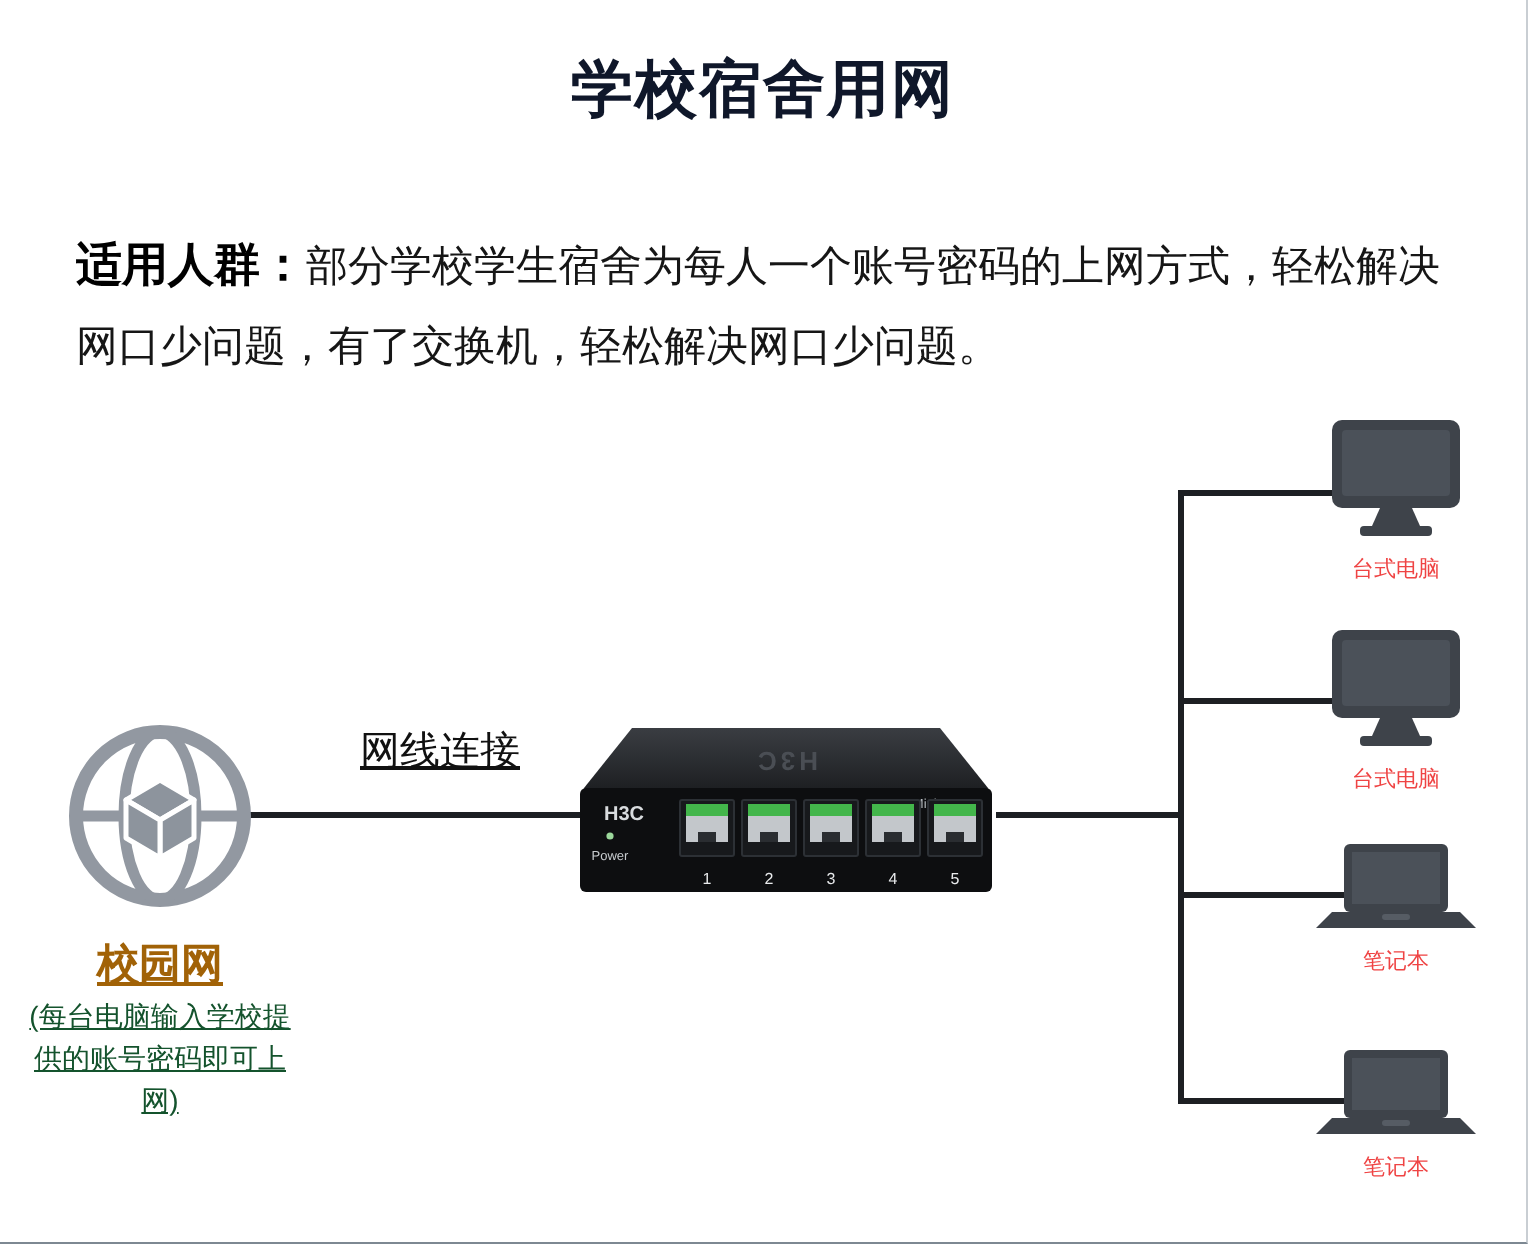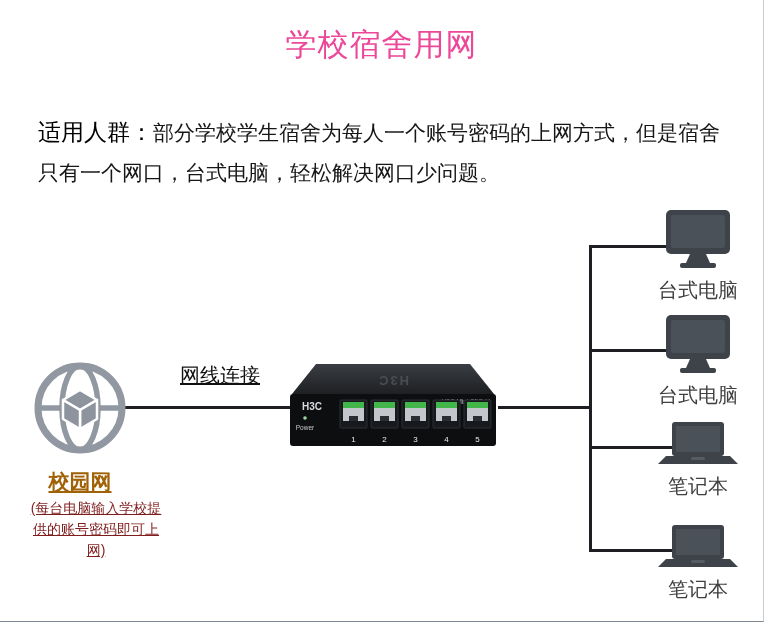--- a/index.html
+++ b/index.html
@@ -4,32 +4,32 @@
 <style>
   html,body{margin:0;padding:0;background:#fff;}
   .page{
     position:relative;width:764px;height:622px;background:#ffffff;
     font-family:"Liberation Sans","DejaVu Sans",sans-serif;color:#111;
     box-sizing:border-box;border-right:1px solid #c9ced3;border-bottom:1px solid #7d8892;
     overflow:hidden;
   }
   .title{
     position:absolute;top:24px;left:0;width:100%;text-align:center;
-    font-size:31px;font-weight:400;letter-spacing:1px;color:#ec4899;margin:0;
+    font-size:31px;font-weight:700;letter-spacing:1px;color:#0f172a;margin:0;
   }
   .intro{
     position:absolute;top:112px;left:38px;right:30px;
     font-size:21px;line-height:40px;color:#161616;text-align:left;
   }
-  .intro .lead{font-weight:400;font-size:23px;color:#000;}
+  .intro .lead{font-weight:700;font-size:23px;color:#000;}
   .label{position:absolute;text-align:center;color:#111;text-decoration:underline;}
   .cable-label{left:150px;top:362px;width:140px;font-size:20px;}
   .campus-label{left:16px;top:468px;width:128px;font-size:21px;font-weight:600;color:#a16207;}
-  .campus-note{left:28px;top:498px;width:136px;font-size:14px;line-height:1.5;color:#7f1d1d;}
-  .device-label{font-size:20px;color:#404040;text-align:center;}
+  .campus-note{left:12px;top:498px;width:136px;font-size:14px;line-height:1.5;color:#14532d;}
+  .device-label{font-size:11px;color:#ef4444;text-align:center;}
   .cable{position:absolute;background:#1d1f23;z-index:1;}
   .cable.h{height:3px;}
   .cable.v{width:3px;}
   #cable-left{left:118px;top:406px;width:174px;}
   #cable-right{left:498px;top:406px;width:94px;}
   #cable-bus{left:589px;top:245px;height:307px;}
   #branch-1{left:589px;top:245px;width:88px;}
   #branch-2{left:589px;top:349px;width:88px;}
   #branch-3{left:589px;top:446px;width:88px;}
   #branch-4{left:589px;top:549px;width:88px;}
@@ -40,21 +40,21 @@
   .device .device-label{margin-top:5px;}
 </style>
 </head>
 <body>
 
 <div class="page">
 
   <h1 class="title">学校宿舍用网</h1>
 
   <div class="intro">
-    <span class="lead">适用人群：</span><span>部分学校学生宿舍为每人一个账号密码的上网方式，但是宿舍只有一个网口，台式电脑，轻松解决网口少问题。</span>
+    <span class="lead">适用人群：</span><span>部分学校学生宿舍为每人一个账号密码的上网方式，轻松解决网口少问题，有了交换机，轻松解决网口少问题。</span>
   </div>
 
   <div class="cable h" id="cable-left"></div>
   <div class="cable h" id="cable-right"></div>
   <div class="cable v" id="cable-bus"></div>
   <div class="cable h" id="branch-1"></div>
   <div class="cable h" id="branch-2"></div>
   <div class="cable h" id="branch-3"></div>
   <div class="cable h" id="branch-4"></div>
 

